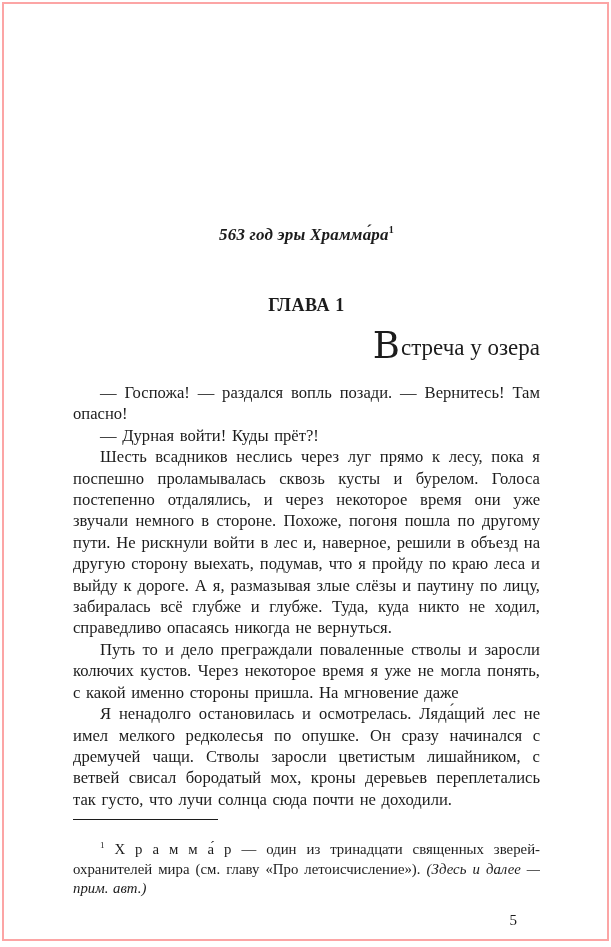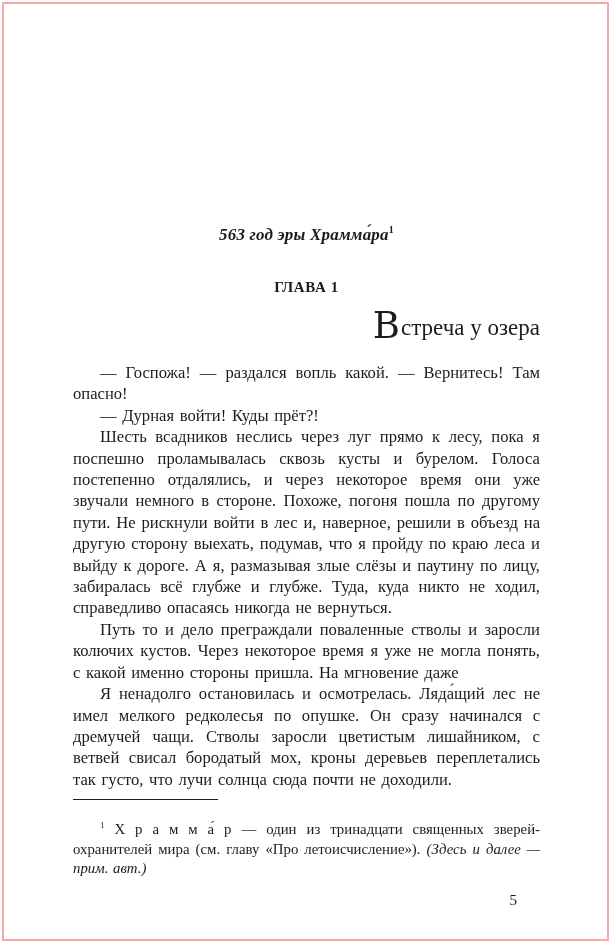--- a/index.html
+++ b/index.html
@@ -36,23 +36,23 @@
     font-style: italic;
     letter-spacing: 0.2px;
   }
   .era-heading sup {
     font-size: 10px;
     font-style: normal;
     vertical-align: super;
     line-height: 0;
   }
   .chapter-label {
-    margin-top: 34px;
+    margin-top: 50px;
     text-align: center;
-    font-size: 15px;
+    font-size: 18px;
     font-weight: bold;
     letter-spacing: 0.6px;
   }
   .chapter-title {
     margin-top: 15px;
     text-align: right;
     font-size: 23px;
     line-height: 30px;
   }
   .chapter-title .initial {
@@ -107,21 +107,21 @@
 <div class="frame">
   <div class="content">
 
     <div class="era-heading"><span>563 год эры Храмма́ра</span><sup>1</sup></div>
 
     <div class="chapter-label">ГЛАВА 1</div>
 
     <div class="chapter-title"><span class="initial">В</span><span>стреча у озера</span></div>
 
     <div class="body-block">
-        <p class="body-par">— Госпожа! — раздался вопль какой. — Вернитесь! Там опасно!</p>
+        <p class="body-par">— Госпожа! — раздался вопль позади. — Вернитесь! Там опасно!</p>
         <p class="body-par">— Дурная войти! Куды прёт?!</p>
         <p class="body-par">Шесть всадников неслись через луг прямо к лесу, пока я поспешно проламывалась сквозь кусты и бурелом. Голоса постепенно отдалялись, и через некоторое время они уже звучали немного в стороне. Похоже, погоня пошла по другому пути. Не рискнули войти в лес и, наверное, решили в объезд на другую сторону выехать, подумав, что я пройду по краю леса и выйду к дороге. А я, размазывая злые слёзы и паутину по лицу, забиралась всё глубже и глубже. Туда, куда никто не ходил, справедливо опасаясь никогда не вернуться.</p>
         <p class="body-par">Путь то и дело преграждали поваленные стволы и заросли колючих кустов. Через некоторое время я уже не могла понять, с какой именно стороны пришла. На мгновение даже</p>
         <p class="body-par">Я ненадолго остановилась и осмотрелась. Ляда́щий лес не имел мелкого редколесья по опушке. Он сразу начинался с дремучей чащи. Стволы заросли цветистым лишайником, с ветвей свисал бородатый мох, кроны деревьев переплетались так густо, что лучи солнца сюда почти не доходили.</p>
       </div>
 
     <div class="footnote-sep"></div>
 
     <div class="footnote"><sup>1</sup> <span class="fn-term">Х р а м м а́ р</span><span> — один из тринадцати священных зверей-охранителей мира (см. главу «Про летоисчисление»). </span><span class="fn-note">(Здесь и далее — прим. авт.)</span></div>
 

